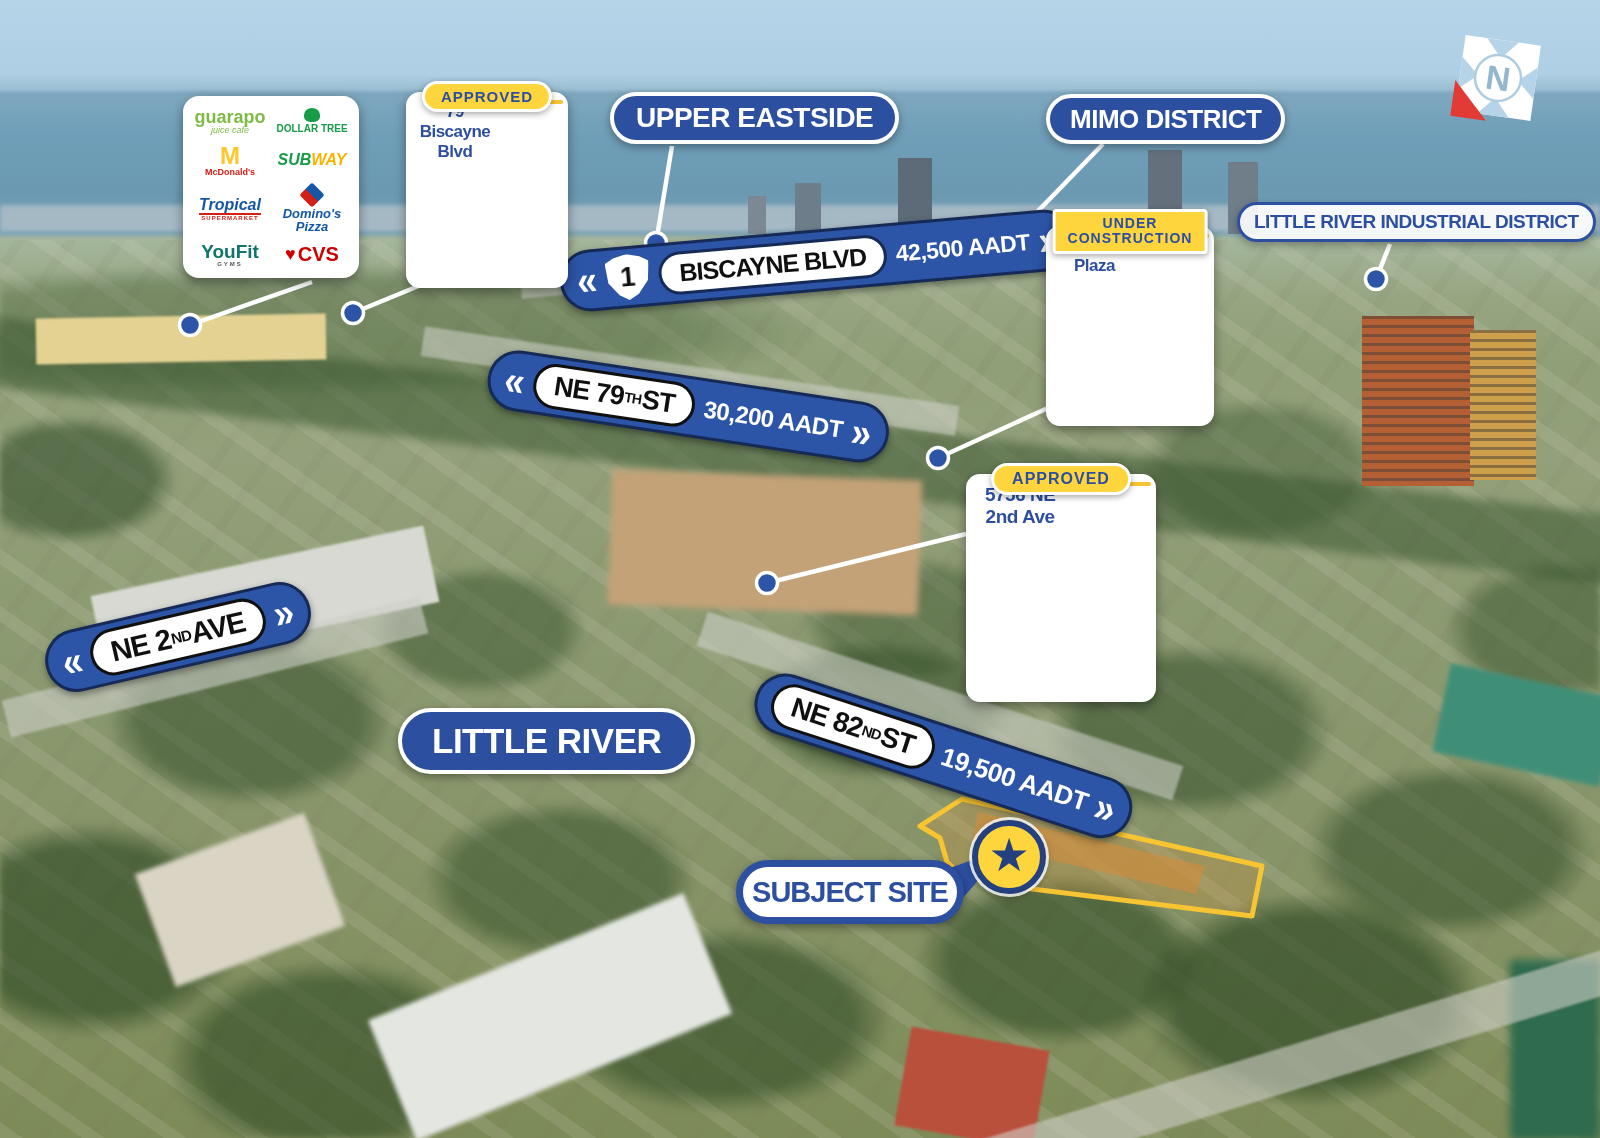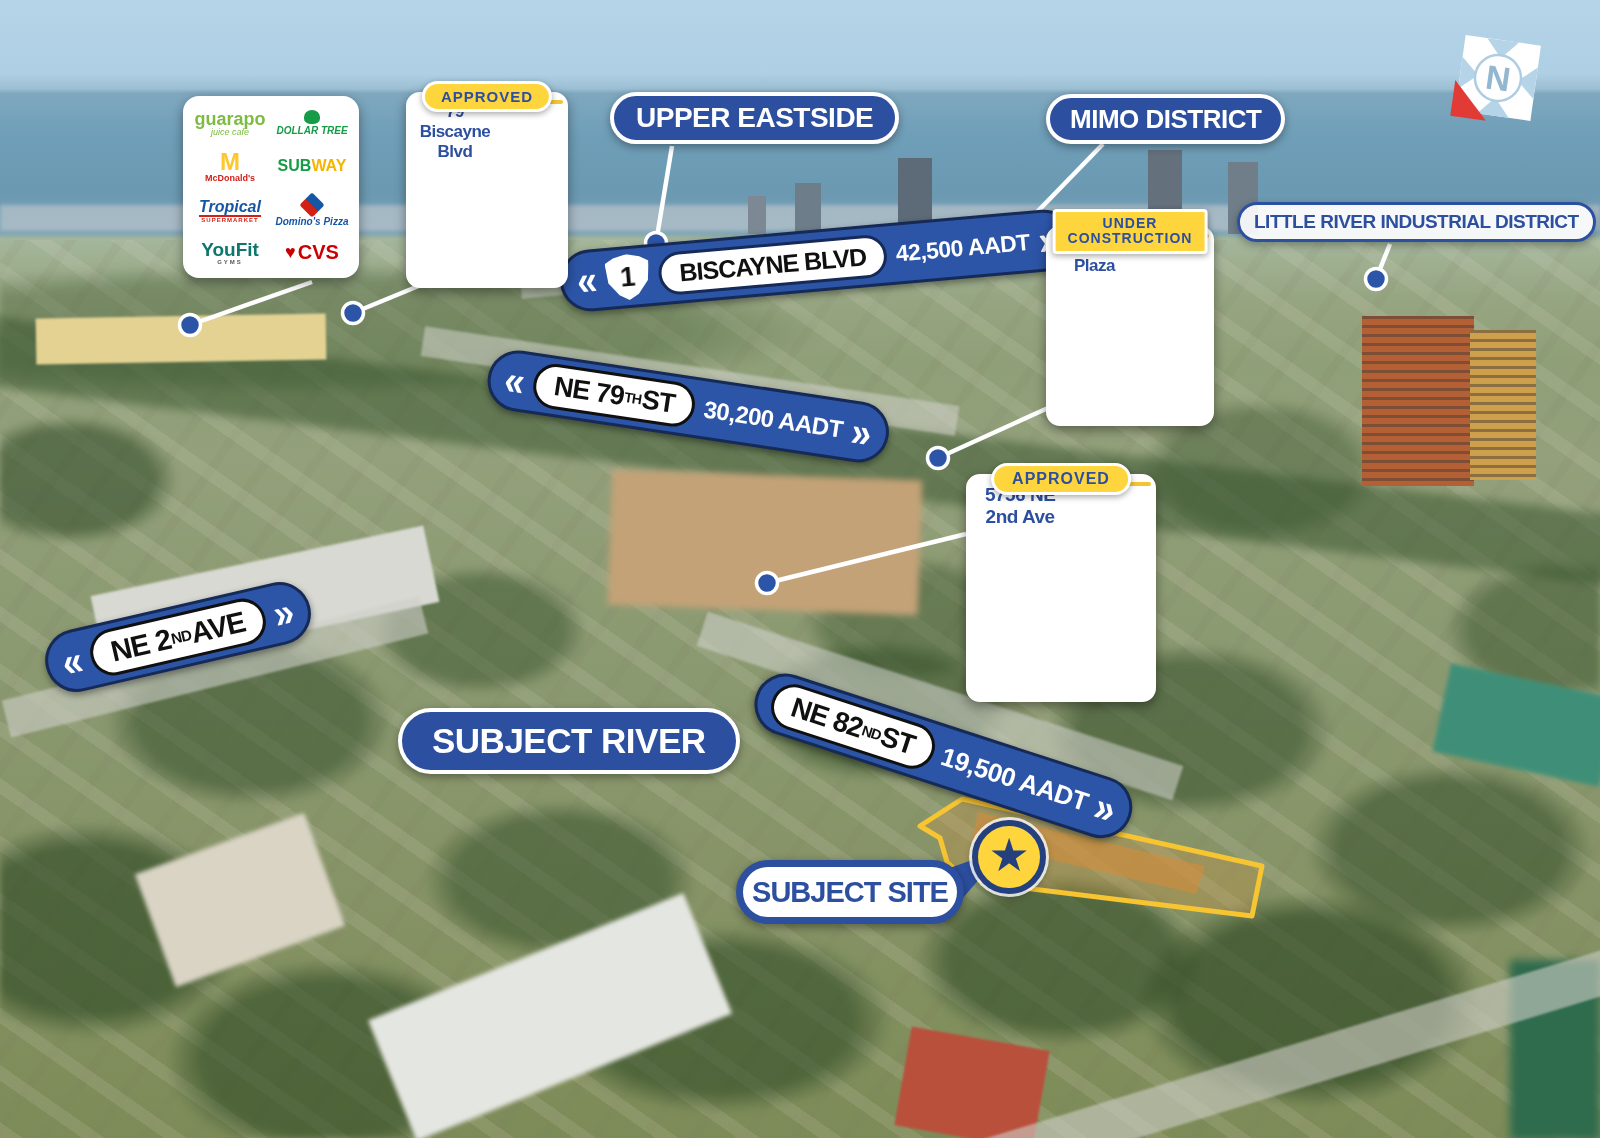--- a/index.html
+++ b/index.html
@@ -195,38 +195,38 @@
     </g>
   </svg>
 
   <div id="brand-panel">
     <div class="logo">
       <span style="font-size:18px;font-weight:bold;color:#7dbb42;">guarapo</span>
       <span style="font-size:9px;font-style:italic;color:#7dbb42;">juice cafe</span>
     </div>
     <div class="logo">
       <span style="width:16px;height:14px;background:#169b47;border-radius:50% 50% 40% 40%;position:relative;display:block;"></span>
-      <span style="font-size:10px;font-weight:bold;font-style:italic;color:#169b47;margin-top:2px;">DOLLAR TREE</span>
+      <span style="font-size:10px;font-weight:bold;color:#169b47;margin-top:2px;">DOLLAR TREE</span>
     </div>
     <div class="logo">
       <span style="font-size:24px;font-weight:bold;color:#ffc72c;">M</span>
       <span style="font-size:9px;font-weight:bold;color:#d32017;">McDonald's</span>
     </div>
     <div class="logo">
-      <span style="font-size:16px;font-weight:bold;">
+      <span style="font-size:16px;font-weight:bold;font-style:italic;">
         <span style="color:#169b47;">SUB</span><span style="color:#f7b500;">WAY</span>
       </span>
     </div>
     <div class="logo">
       <span style="font-size:16px;font-weight:bold;font-style:italic;color:#1557a5;border-bottom:2px solid #d32017;">Tropical</span>
       <span style="font-size:6px;font-weight:bold;color:#d32017;letter-spacing:1px;">SUPERMARKET</span>
     </div>
     <div class="logo">
       <span style="display:block;width:18px;height:18px;transform:rotate(45deg);background:linear-gradient(180deg,#1557a5 50%,#d32017 50%);border-radius:3px;"></span>
-      <span style="font-size:10px;font-weight:bold;font-style:italic;color:#1557a5;margin-top:3px;">Domino's Pizza</span>
+      <span style="font-size:13px;font-weight:bold;font-style:italic;color:#1557a5;margin-top:3px;">Domino's Pizza</span>
     </div>
     <div class="logo">
       <span style="font-size:19px;font-weight:bold;color:#0f766e;">YouFit</span>
       <span style="font-size:6px;font-weight:bold;color:#555;letter-spacing:2px;">GYMS</span>
     </div>
     <div class="logo" style="flex-direction:row;gap:2px;align-items:center;">
       <span style="font-size:18px;color:#cc0000;">♥</span>
       <span style="font-size:20px;font-weight:bold;color:#cc0000;">CVS</span>
     </div>
   </div>
@@ -272,21 +272,21 @@
   <div class="pill-blue" style="left:610px;top:92px;height:44px;padding:0 22px;font-size:28px;">
     <span>UPPER EASTSIDE</span>
   </div>
   <div class="pill-blue" style="left:1046px;top:94px;height:42px;padding:0 20px;font-size:26px;">
     <span>MIMO DISTRICT</span>
   </div>
   <div class="pill-light" style="left:1237px;top:202px;height:34px;padding:0 14px;font-size:19px;">
     <span>LITTLE RIVER INDUSTRIAL DISTRICT</span>
   </div>
   <div class="pill-blue" style="left:398px;top:708px;height:58px;padding:0 30px;font-size:35px;">
-    <span>SUBJECT RIVER</span>
+    <span>LITTLE RIVER</span>
   </div>
 
   <div class="band" style="left:560px;top:252px;transform:rotate(-5deg);">
     <span class="chev">«</span>
     <span class="shield">1</span>
     <span class="roadpill" style="font-size:25px;border-color:#162a57;">
       <span>BISCAYNE BLVD</span>
     </span>
     <span class="aadt" style="font-size:23px;">42,500 AADT</span>
     <span class="chev">»</span>

